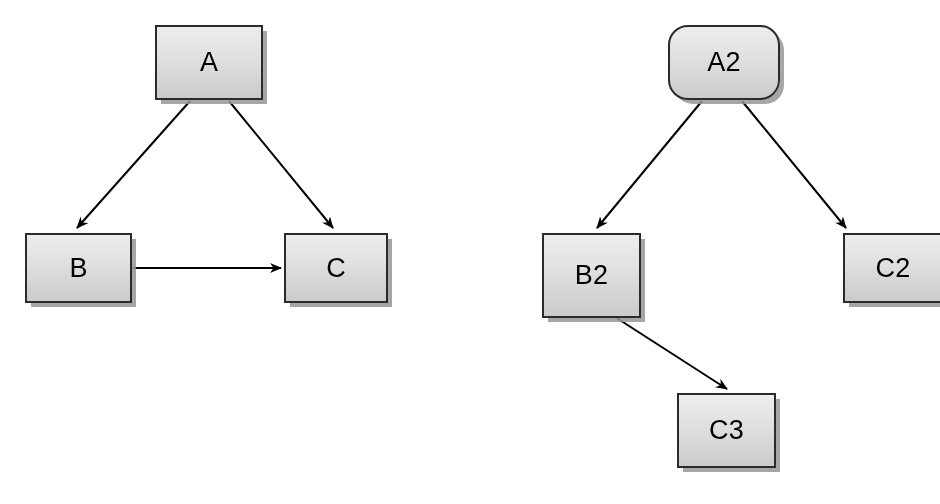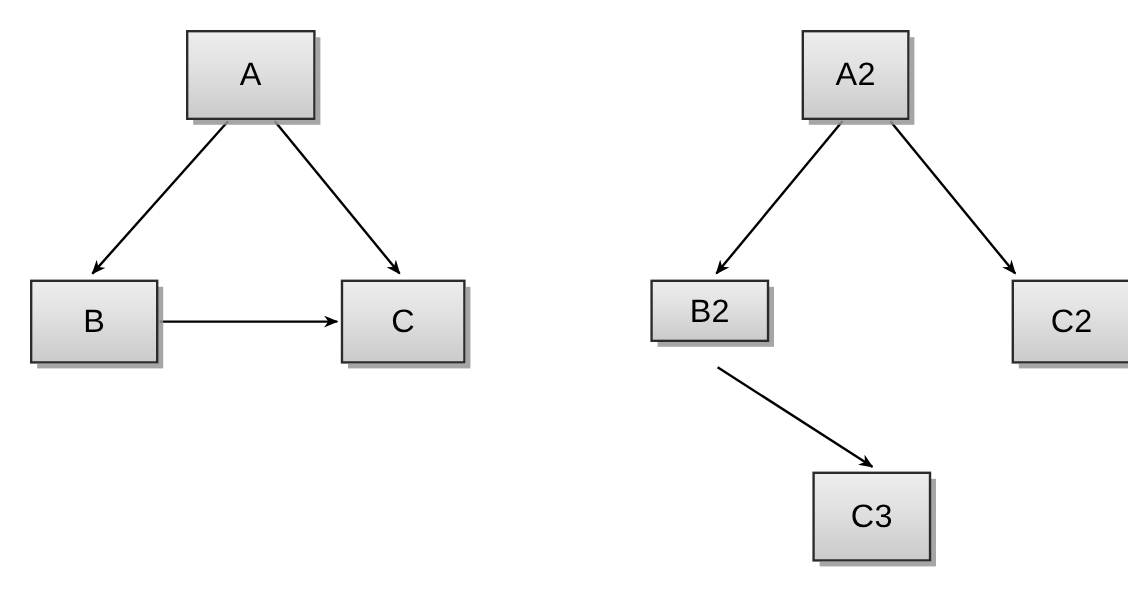--- a/index.html
+++ b/index.html
@@ -74,25 +74,25 @@
   </div>
 
   <div class="node" style="left:25px; top:233px; width:107px; height:70px;">
     <span class="node-label">B</span>
   </div>
 
   <div class="node" style="left:284px; top:233px; width:104px; height:70px;">
     <span class="node-label">C</span>
   </div>
 
-  <div class="node" style="left:668px; top:25px; width:90px; height:75px;">
+  <div class="node" style="left:668px; top:25px; width:112px; height:75px;border-radius:20px;">
     <span class="node-label">A2</span>
   </div>
 
-  <div class="node" style="left:542px; top:233px; width:99px; height:52px;">
+  <div class="node" style="left:542px; top:233px; width:99px; height:85px;">
     <span class="node-label">B2</span>
   </div>
 
   <div class="node" style="left:799px; top:233px; width:100px; height:70px;margin-left:44px;">
     <span class="node-label">C2</span>
   </div>
 
   <div class="node" style="left:677px; top:393px; width:99px; height:75px;justify-content:center;">
     <span class="node-label">C3</span>
   </div>

